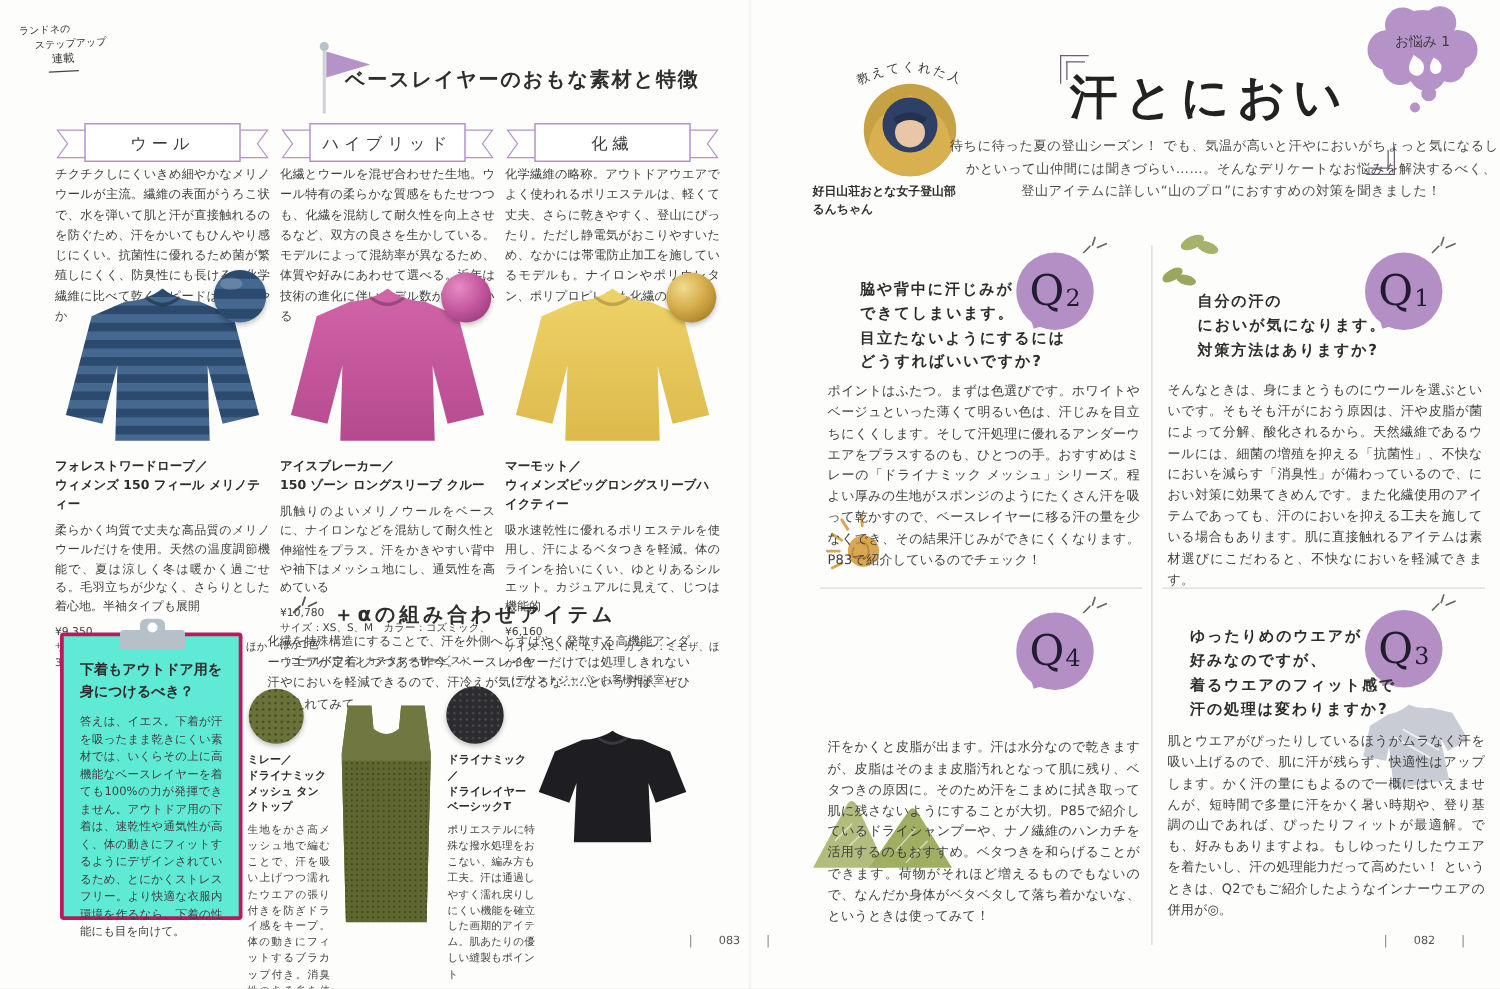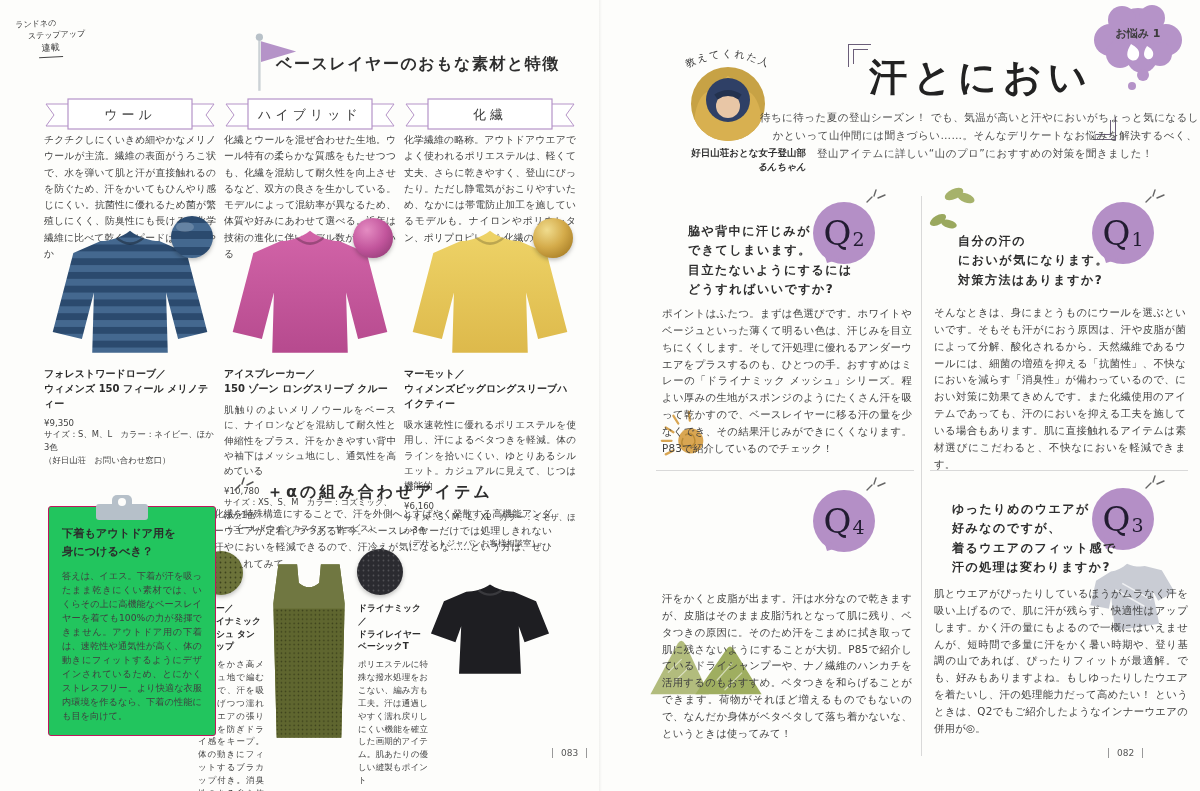--- a/index.html
+++ b/index.html
@@ -21,52 +21,52 @@
   .prod-img{top:215px;width:172px;height:148px;}
   .prod-img .shirt{position:absolute;left:0;top:2px;width:172px;height:146px;}
   .swatch{position:absolute;filter:drop-shadow(0 2px 2px rgba(0,0,0,.25));}
   .prod-info{top:366px;width:172px;}
   .p-brandname{font-size:10px;font-weight:bold;line-height:1.5;color:#2c2c2c;}
   .p-desc{margin-top:6px;font-size:9.6px;line-height:1.6;}
   .p-price{margin-top:7px;font-size:8.6px;}
   .p-spec{font-size:8.4px;line-height:1.55;}
   .combo-title{left:198px;top:482px;width:364px;text-align:center;font-size:16px;font-weight:600;letter-spacing:3px;color:#2e2e2e;}
   .combo-intro{left:214px;top:506px;width:338px;font-size:9.8px;line-height:1.7;}
-  .clipboard{left:48px;top:506px;width:168px;height:230px;background:#22c55e;border:1px solid #be185d;border-radius:3px;z-index:1;box-sizing:border-box;}
+  .clipboard{left:48px;top:506px;width:146px;height:230px;background:#5eead4;border:3px solid #be185d;border-radius:3px;z-index:1;box-sizing:border-box;}
   .clip-title{padding:18px 13px 0;font-size:11.2px;font-weight:bold;line-height:1.6;color:#2c2c2c;}
   .clip-body{padding:8px 13px 0;font-size:9.2px;line-height:1.52;color:#3f3f3f;}
   .cp-text{width:66px;font-size:8.8px;}
   .cp-brandname{font-weight:bold;font-size:8.8px;line-height:1.45;color:#2c2c2c;}
   .cp-desc{margin-top:5px;font-size:8.5px;line-height:1.52;}
 
   
-  .badge-label{left:1086px;top:26px;width:104px;text-align:center;font-size:11px;font-weight:bold;color:#3b3b3b;z-index:2;}
-  .teacher-name{left:650px;top:147px;width:156px;text-align:right;font-size:9.5px;font-weight:bold;color:#2e2e2e;}
-  .teacher-name2{top:161px;font-style:italic;}
+  .badge-label{left:1086px;top:26px;width:104px;text-align:center;font-size:11px;font-weight:normal;color:#3b3b3b;z-index:2;}
+  .teacher-name{left:650px;top:147px;width:156px;text-align:left;font-size:9.5px;font-weight:bold;color:#2e2e2e;}
+  .teacher-name2{top:161px;}
   .teacher-bio{left:660px;top:179px;width:138px;font-size:8.3px;line-height:1.6;}
-  .sweat-title{left:856px;top:52px;width:250px;text-align:center;font-family:"DejaVu Serif",serif;font-size:38px;letter-spacing:6px;color:#222;}
+  .sweat-title{left:856px;top:52px;width:250px;font-family:"DejaVu Serif",serif;font-size:38px;letter-spacing:6px;color:#222;}
   .corner{position:absolute;width:22px;height:22px;}
   .corner i{position:absolute;display:block;}
   .corner.tl i.o{top:0;left:0;width:22px;height:22px;border-top:1.5px solid #6b5e79;border-left:1.5px solid #6b5e79;}
   .corner.tl i.n{top:5px;left:5px;width:14px;height:14px;border-top:1.5px solid #6b5e79;border-left:1.5px solid #6b5e79;}
   .corner.br i.o{bottom:0;right:0;width:22px;height:22px;border-bottom:1.5px solid #6b5e79;border-right:1.5px solid #6b5e79;}
   .corner.br i.n{bottom:5px;right:5px;width:14px;height:14px;border-bottom:1.5px solid #6b5e79;border-right:1.5px solid #6b5e79;}
   .r-intro{left:755px;top:108px;width:460px;text-align:center;font-size:10.5px;line-height:1.72;letter-spacing:.5px;color:#4a4a4a;}
   .divider{background:#d9d9d9;}
   .q-cell{width:258px;}
   .q-bubble{position:absolute;width:62px;height:62px;border-radius:50%;background:#b48fc6;display:flex;align-items:center;justify-content:center;}
   .q-bubble::after{content:"";position:absolute;left:5px;bottom:-8px;width:0;height:0;border:9px solid transparent;border-top-color:#b48fc6;transform:rotate(28deg);}
   .q-letter{font-family:"DejaVu Serif",serif;font-size:34px;color:#221c31;line-height:1;}
   .q-num{font-family:"DejaVu Serif",serif;font-size:19px;color:#221c31;margin-top:12px;margin-left:1px;}
   .q-accent{position:absolute;top:-13px;right:-12px;}
   .q-question{position:absolute;font-size:12px;font-weight:600;letter-spacing:1.5px;line-height:1.62;color:#2d2d2d;}
   .q-answer{position:absolute;font-size:10.4px;line-height:1.62;letter-spacing:.2px;color:#3f3f3f;z-index:1;}
   .doodle{position:absolute;z-index:0;}
 
-  .page-num{position:absolute;display:flex;align-items:center;gap:8px;font-size:9px;color:#555;}
+  .page-num{position:absolute;display:flex;align-items:center;gap:22px;font-size:9px;color:#555;}
   .page-num .bar{width:1px;height:10px;background:#999;}
 </style>
 </head>
 <body>
 
 <svg width="0" height="0" style="position:absolute" aria-hidden="true">
   <defs>
     <path id="lsShirt" d="M100 16 C90 24 76 28 66 28 L34 42 L10 134 L44 142 L58 88 L56 158 L144 158 L142 88 L156 142 L190 134 L166 42 L134 28 C124 28 110 24 100 16 Z"></path>
     <path id="ssShirt" d="M100 14 C90 21 77 24 67 24 L36 37 L18 82 L52 94 L60 72 L57 138 L143 138 L140 72 L148 94 L182 82 L164 37 L133 24 C123 24 110 21 100 14 Z"></path>
     <path id="tankPath" d="M24 8 L46 8 L48 30 Q60 40 72 30 L74 8 L96 8 L102 54 L98 212 L22 212 L18 54 Z"></path>
@@ -177,20 +177,21 @@
       <path d="M84 24 Q100 38 116 24" stroke="rgba(0,0,0,.2)" stroke-width="3" fill="none"></path>
     </svg>
     <svg class="swatch" style="left:128px;top:2px" width="42" height="42">
       <circle cx="21" cy="21" r="20" fill="url(#gradGold)"></circle>
     </svg>
   </div>
 
   <div class="abs prod-info" style="left:44px">
     <div class="p-brandname">フォレストワードローブ／</div>
     <div class="p-brandname">ウィメンズ 150 フィール メリノティー</div>
+    <div class="p-desc just">柔らかく均質で丈夫な高品質のメリノウールだけを使用。天然の温度調節機能で、夏は涼しく冬は暖かく過ごせる。毛羽立ちが少なく、さらりとした着心地。半袖タイプも展開</div>
     <div class="p-price">¥9,350</div>
     <div class="p-spec pre">サイズ：S、M、L　カラー：ネイビー、ほか3色
 （好日山荘　お問い合わせ窓口）</div>
   </div>
   <div class="abs prod-info" style="left:224px">
     <div class="p-brandname">アイスブレーカー／</div>
     <div class="p-brandname">150 ゾーン ロングスリーブ クルー</div>
     <div class="p-desc just">肌触りのよいメリノウールをベースに、ナイロンなどを混紡して耐久性と伸縮性をプラス。汗をかきやすい背中や袖下はメッシュ地にし、通気性を高めている</div>
     <div class="p-price">¥10,780</div>
     <div class="p-spec pre">サイズ：XS、S、M　カラー：コズミック、ほか1色

